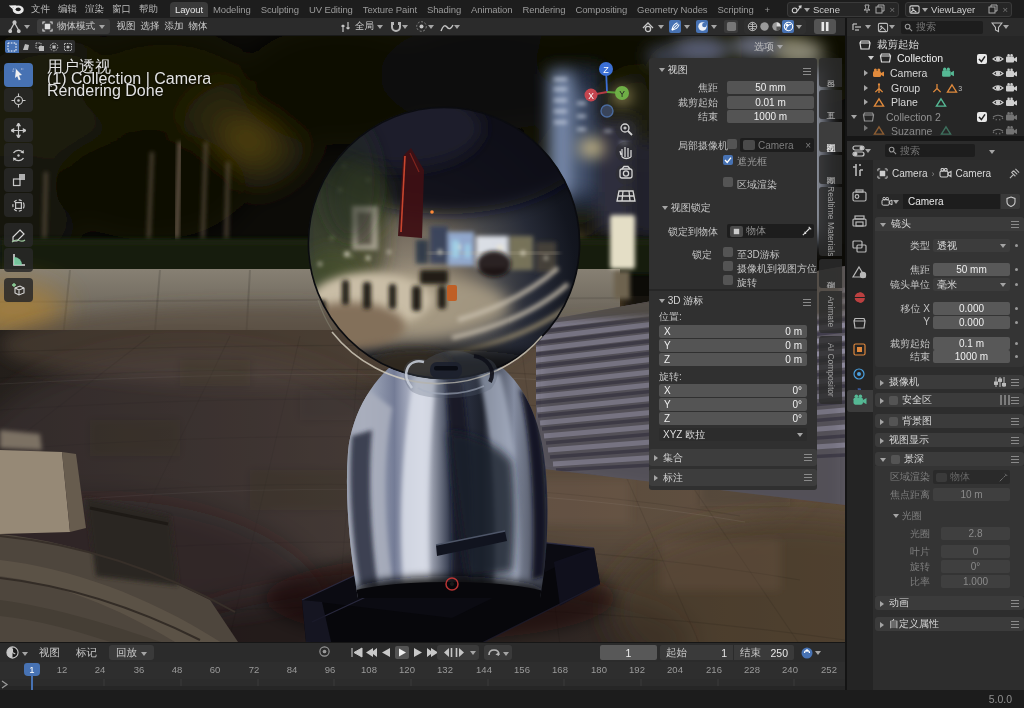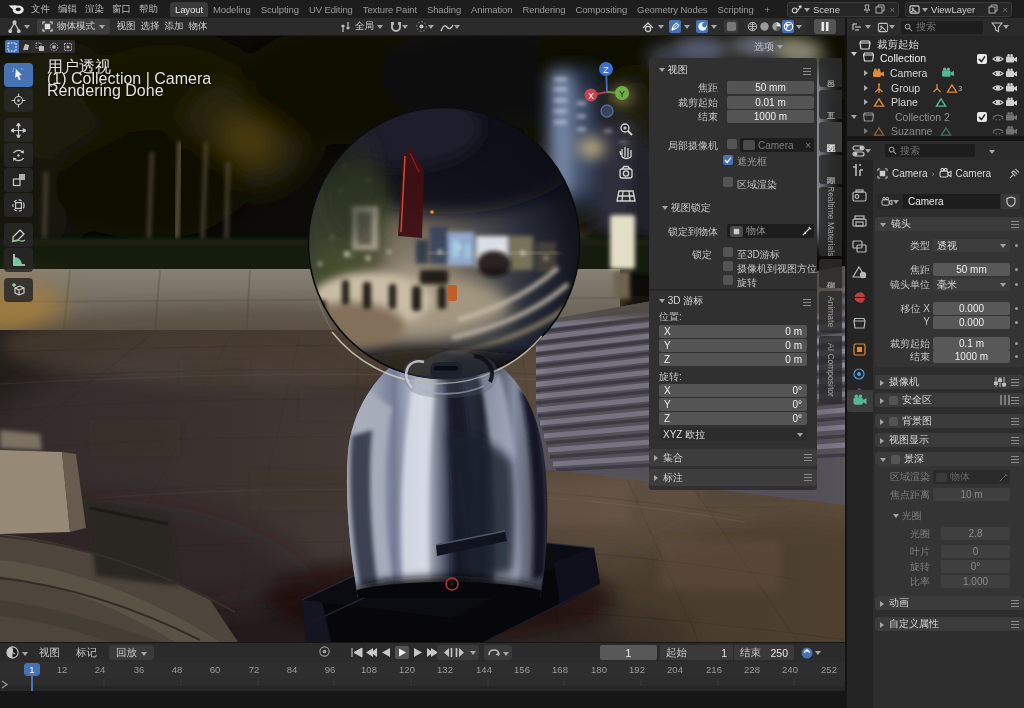--- a/index.html
+++ b/index.html
@@ -522,21 +522,21 @@
   <div class="abs" id="nopts">选项 <span class="cvd"></span></div>
   <div class="abs" id="npanel">
    <div class="phead" style="left:10px;top:5px"><span class="cvd"></span> 视图</div>
    <div style="position:absolute;right:6px;top:8px"><span class="mi"></span></div>
    <div class="lab" style="left:20px;top:23px;width:49px">焦距</div>
         <div class="fld" style="left:78px;top:23px;width:87px">50 mm</div>
    <div class="lab" style="left:10px;top:38px;width:59px">裁剪起始</div>
         <div class="fld" style="left:78px;top:38px;width:87px">0.01 m</div>
    <div class="lab" style="left:20px;top:52px;width:49px">结束</div>
         <div class="fld" style="left:78px;top:52px;width:87px">1000 m</div>
-   <div class="lab" style="left:10px;top:81px;width:59px">局部摄像机</div>
+   <div class="lab" style="left:20px;top:81px;width:59px">局部摄像机</div>
    <div class="cb" style="left:78px;top:81px"></div>
    <div class="dark" style="left:91px;top:80px;width:74px;color:#7d7d7d"><span style="background:#4a4a4a;width:12px;height:10px;border-radius:2px;margin:0 3px;display:inline-block"></span>Camera<span style="flex:1"></span><span style="padding-right:3px">×</span></div>
    <div class="cb chk" style="left:74px;top:97px"><svg width="10" height="10" viewBox="0 0 10 10">
             <path d="M2,5 L4.2,7.4 L8,2.6" stroke="#fff" stroke-width="1.4" fill="none"></path>
           </svg></div>
    <div class="lab" style="left:88px;top:97px;text-align:left;color:#9d9d9d">遮光框</div>
    <div class="cb" style="left:74px;top:119px"></div>
    <div class="lab" style="left:88px;top:120px;text-align:left">区域渲染</div>
    <div class="phead" style="left:13px;top:143px;color:#c8c8c8"><span class="cvd"></span> 视图锁定</div>
    <div class="lab" style="left:10px;top:167px;width:59px">锁定到物体</div>
@@ -849,21 +849,21 @@
         <span class="cvd"></span>
  </div>
 
  <div style="position:absolute;left:0;top:18px;width:179px;height:100px;background:#262626;font-size:10.5px;color:#d6d6d6">
   <div style="position:absolute;left:12px;top:2px;display:flex;align-items:center">
           <svg width="12" height="11" viewBox="0 0 12 11">
             <path d="M1,3 L11,3 L10,9 L2,9 Z M1,3 L2,1 L10,1 L11,3" fill="none" stroke="#ddd" stroke-width="1.2"></path>
           </svg>
           <span style="padding-left:6px">裁剪起始</span>
         </div>
-  <div style="position:absolute;left:4px;top:16px;display:flex;align-items:flex-start">
+  <div style="position:absolute;left:21px;top:16px;display:flex;align-items:center">
           <span class="cvd" style="border-top-color:#ccc"></span>
           <svg width="13" height="11" viewBox="0 0 12 11" style="margin-left:5px">
             <path d="M1,3 L11,3 L10,9 L2,9 Z M1,3 L2,1 L10,1 L11,3" fill="none" stroke="#ddd" stroke-width="1.2"></path>
           </svg>
           <span style="padding-left:5px;color:#f0f0f0">Collection</span>
         </div>
   <div style="position:absolute;left:17px;top:31px;display:flex;align-items:center">
           <span class="cvr"></span>
           <svg width="13" height="11" viewBox="0 0 13 11" style="margin-left:4px">
             <g fill="#e08a3c">
@@ -906,23 +906,23 @@
           <span style="padding-left:6px">Plane</span>
    <svg width="12" height="11" viewBox="0 0 12 12" style="margin-left:17px">
             <path d="M6,2 L11,10 L1,10 Z" fill="none" stroke="#55b894" stroke-width="1.5"></path>
           </svg>
         </div>
   <div style="position:absolute;left:4px;top:75px;display:flex;align-items:center;color:#909090">
           <span class="cvd"></span>
           <svg width="13" height="11" viewBox="0 0 12 11" style="margin-left:5px;opacity:.6">
             <path d="M1,3 L11,3 L10,9 L2,9 Z M1,3 L2,1 L10,1 L11,3" fill="none" stroke="#ddd" stroke-width="1.2"></path>
           </svg>
-          <span style="padding-left:20px">Collection 2</span>
-        </div>
-  <div style="position:absolute;left:17px;top:89px;display:flex;align-items:center;color:#888">
+          <span style="padding-left:11px">Collection 2</span>
+        </div>
+  <div style="position:absolute;left:17px;top:89px;display:flex;align-items:flex-start;color:#888">
           <span class="cvr" style="border-left-color:#777"></span>
           <svg width="12" height="11" viewBox="0 0 12 12" style="margin-left:5px;opacity:.55">
             <path d="M6,2 L11,10 L1,10 Z" fill="none" stroke="#e08a3c" stroke-width="1.5"></path>
           </svg>
           <span style="padding-left:6px">Suzanne</span>
    <svg width="12" height="11" viewBox="0 0 12 12" style="margin-left:8px;opacity:.5">
             <path d="M6,2 L11,10 L1,10 Z" fill="none" stroke="#55b894" stroke-width="1.5"></path>
           </svg>
         </div>
 
@@ -1304,12 +1304,15 @@
     <line x1="718" y1="0" x2="718" y2="7"></line>
             <line x1="794" y1="0" x2="794" y2="7"></line>
    </g>
    <path d="M2,2 L7,5.5 L2,9" fill="none" stroke="#999" stroke-width="1.3"></path>
   </svg>
  </div>
 
  <div style="position:absolute;left:24px;top:20px;width:16px;height:13px;background:#4772b3;border-radius:3px 3px 4px 4px;color:#fff;font-size:9.5px;display:flex;align-items:center;justify-content:center">1</div>
  <div style="position:absolute;left:31px;top:33px;width:2px;height:15px;background:#4772b3"></div>
 </div>
+<div class="abs" id="status">
+      <span>5.0.0</span>
+    </div>
 </div>
 </body></html>

